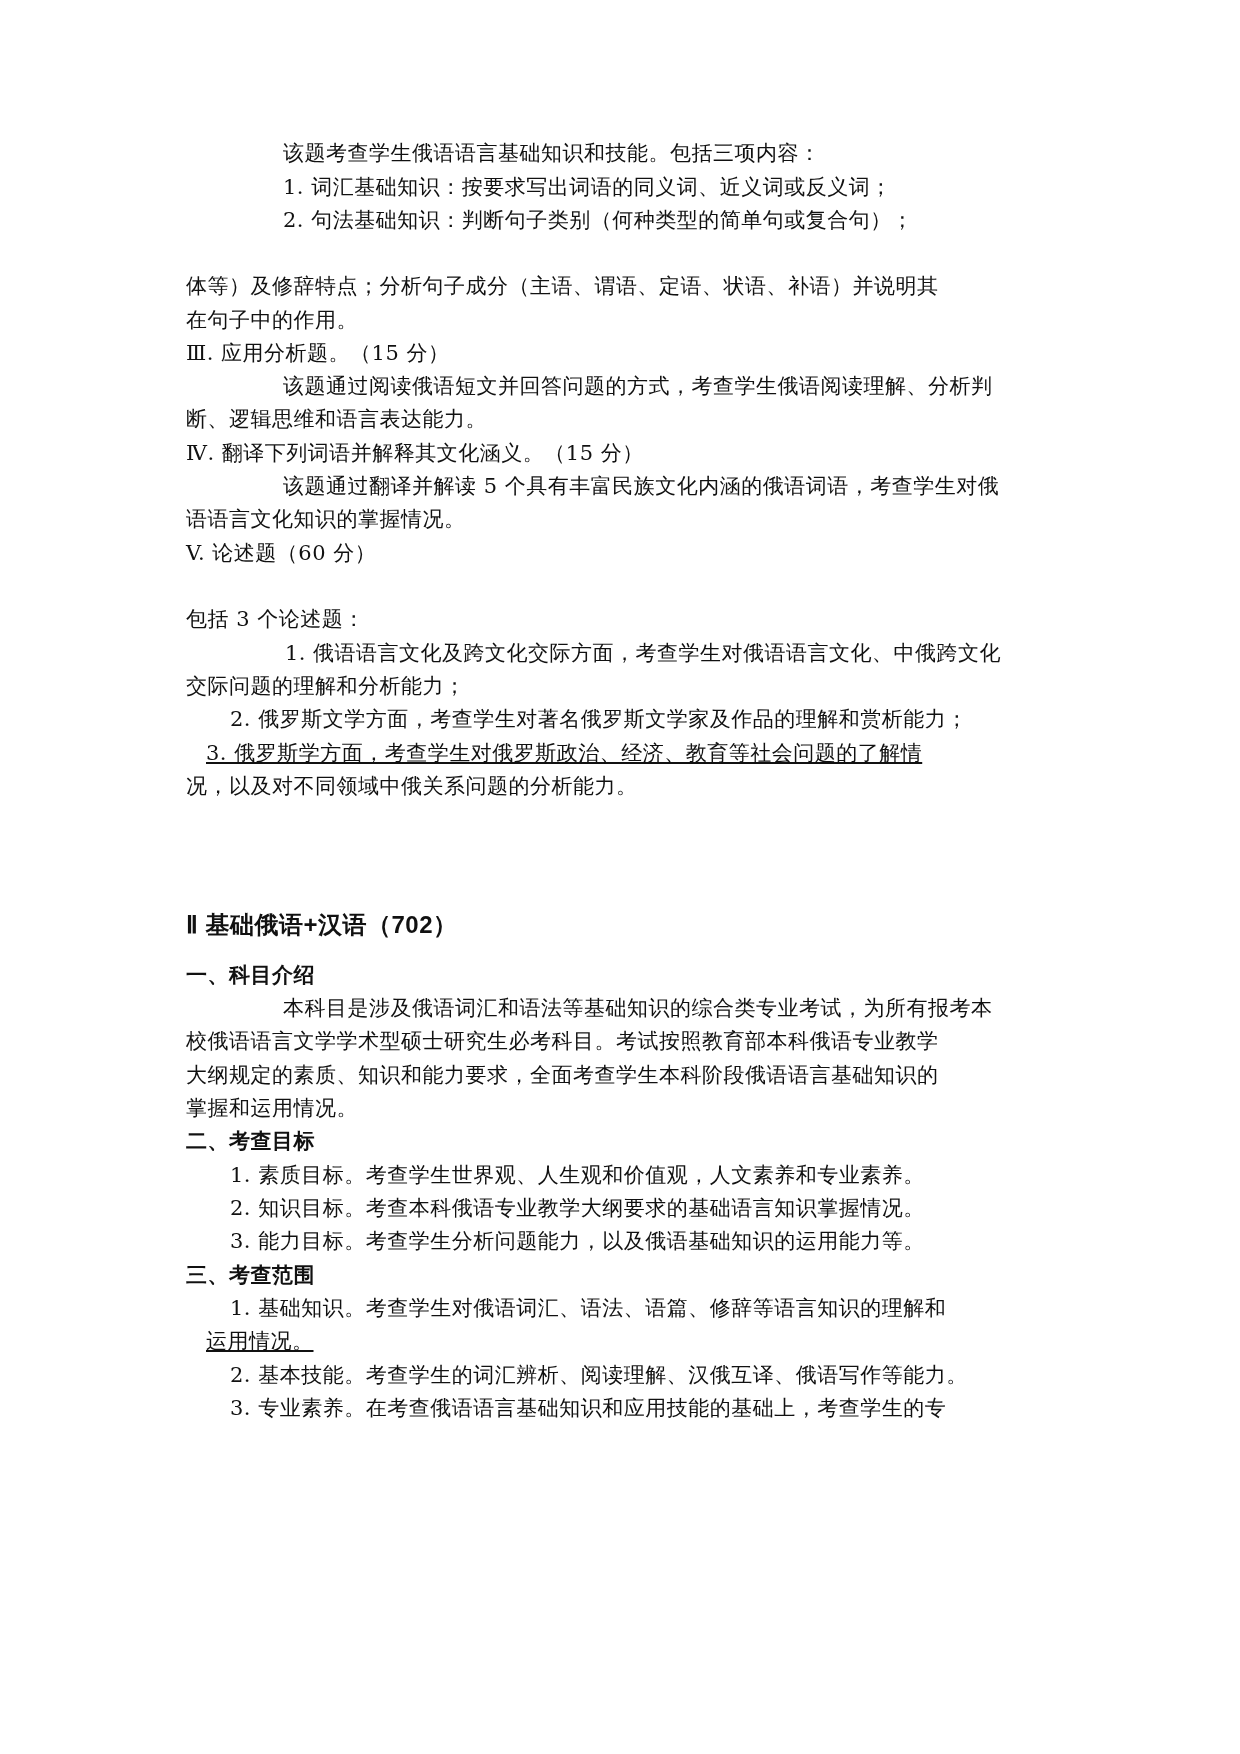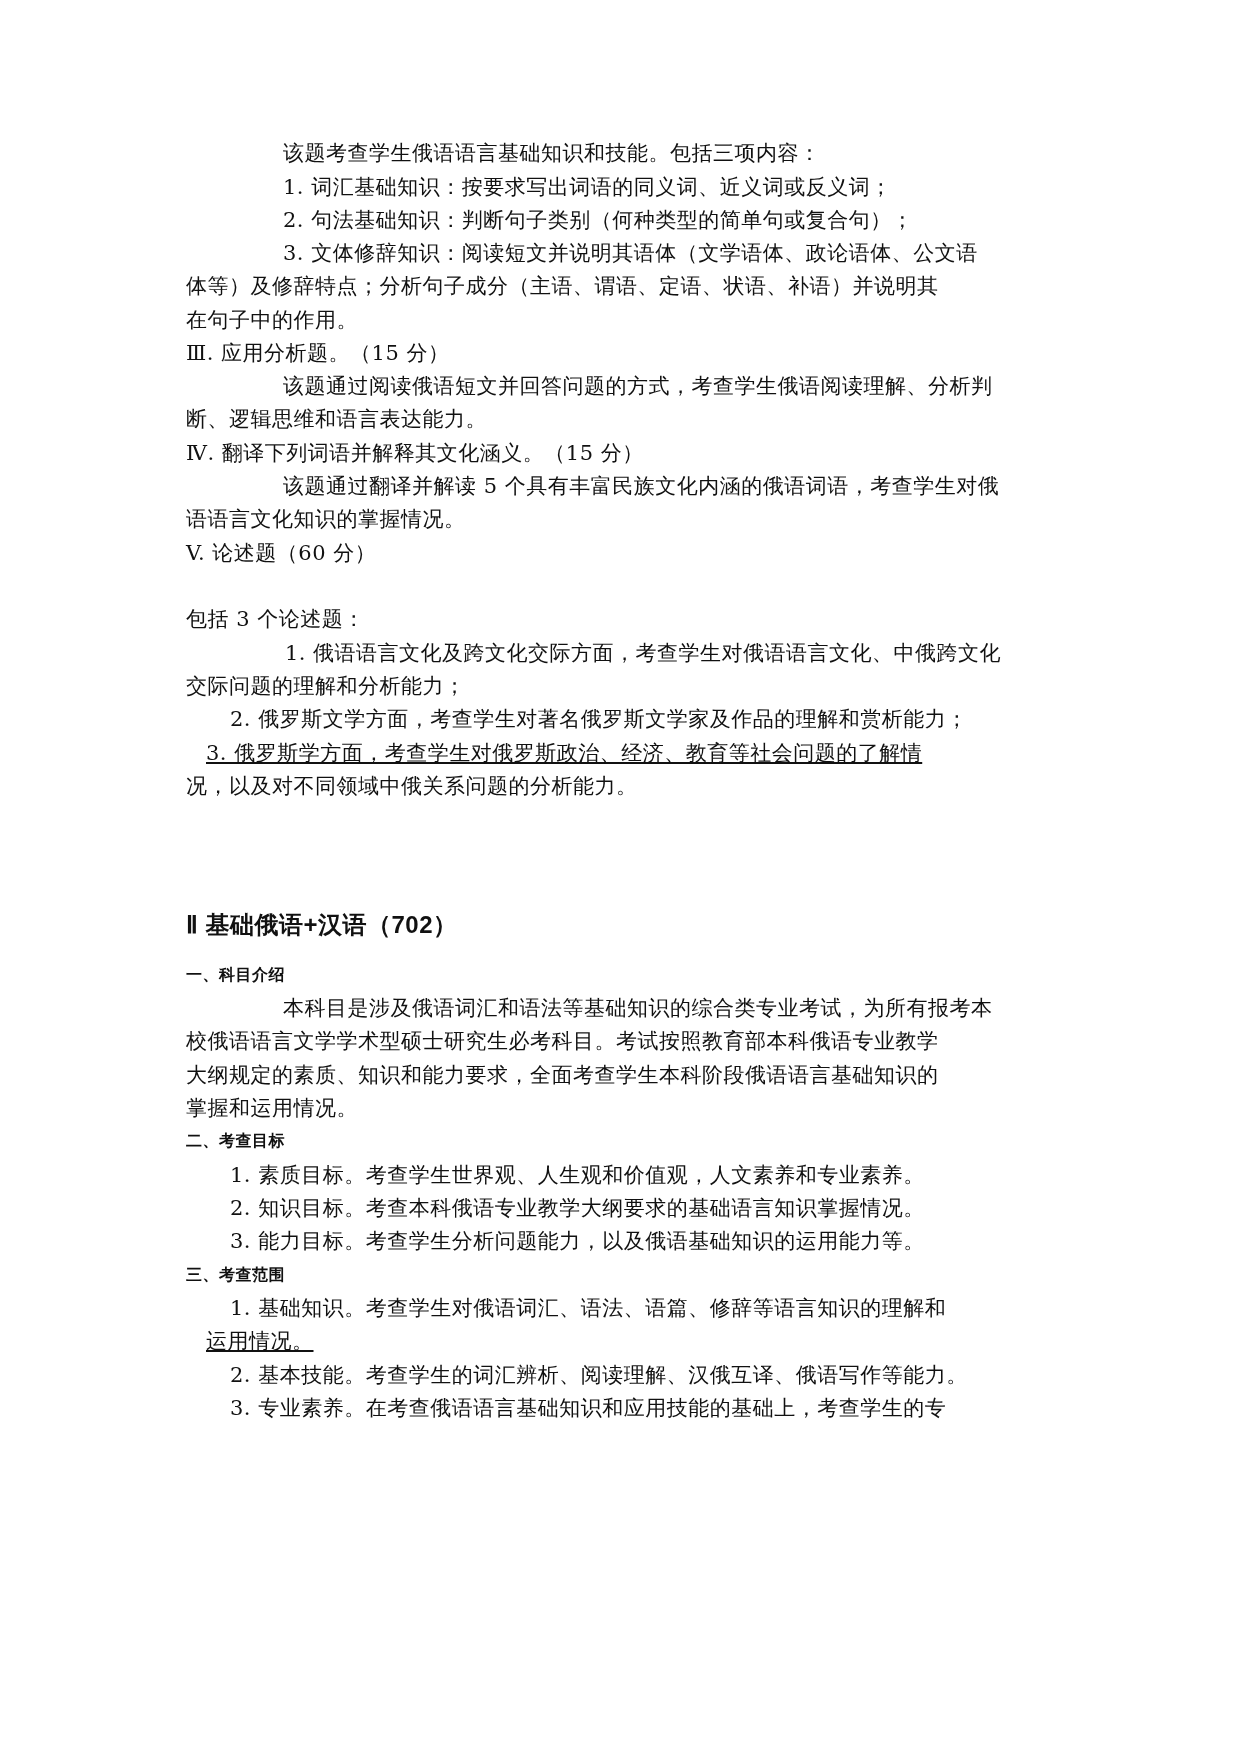--- a/index.html
+++ b/index.html
@@ -7,30 +7,29 @@
          font-family: "DejaVu Serif", "Liberation Serif", serif; color: #111; }
   .page { position: absolute; left: 0; top: 0; width: 1240px; height: 1754px; }
   .line { position: absolute; left: 186px; width: 870px; font-size: 21px; line-height: 30px;
           white-space: nowrap; letter-spacing: 0.5px; }
   .ind { left: 240px; margin-left: 43px; }
   .ind2 { left: 208px; text-align: center; }
   .ind3 { left: 230px; }
   .ind4 { left: 206px; text-decoration: underline; }
   .h-bold { font-family: Liberation Sans, sans-serif; font-weight: bold; }
   .h1 { font-size: 24px; }
-  .h2 { font-size: 16px; }
+  .h2 { font-size: 21px; }
 </style>
 </head>
 <body>
 
 <div class="page">
   <div class="line ind" style="top:138px">该题考查学生俄语语言基础知识和技能。包括三项内容：</div>
   <div class="line ind" style="top:172px">1. 词汇基础知识：按要求写出词语的同义词、近义词或反义词；</div>
   <div class="line ind" style="top:205px">2. 句法基础知识：判断句子类别（何种类型的简单句或复合句）；</div>
-  <div class="line ind" style="top:238px">3. 文体修辞知识：阅读短文并说明其语体（文学语体、政论语体、公文语</div>
   <div class="line" style="top:271px">体等）及修辞特点；分析句子成分（主语、谓语、定语、状语、补语）并说明其</div>
   <div class="line" style="top:305px">在句子中的作用。</div>
 
   <div class="line" style="top:338px">Ⅲ. 应用分析题。（15 分）</div>
   <div class="line ind" style="top:371px">该题通过阅读俄语短文并回答问题的方式，考查学生俄语阅读理解、分析判</div>
   <div class="line" style="top:404px">断、逻辑思维和语言表达能力。</div>
 
   <div class="line" style="top:438px">Ⅳ. 翻译下列词语并解释其文化涵义。（15 分）</div>
   <div class="line ind" style="top:471px">该题通过翻译并解读 5 个具有丰富民族文化内涵的俄语词语，考查学生对俄</div>
   <div class="line" style="top:504px">语语言文化知识的掌握情况。</div>

